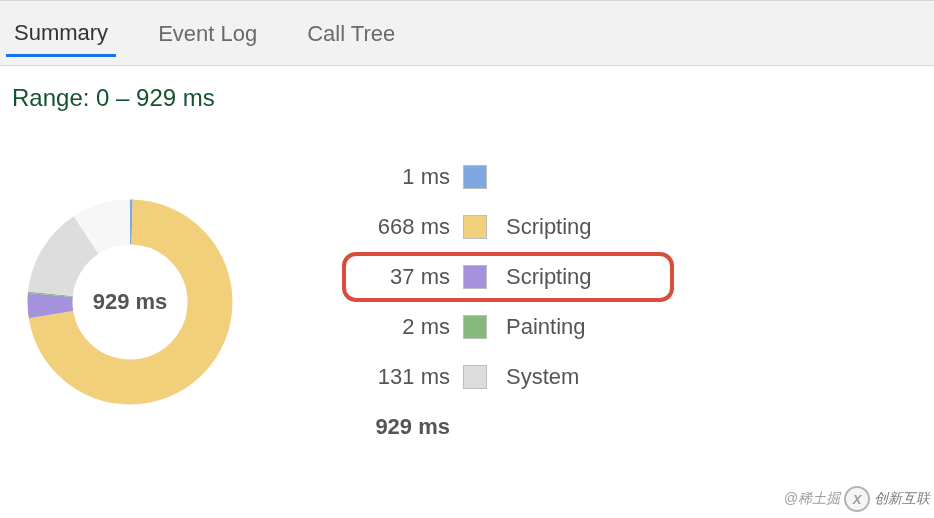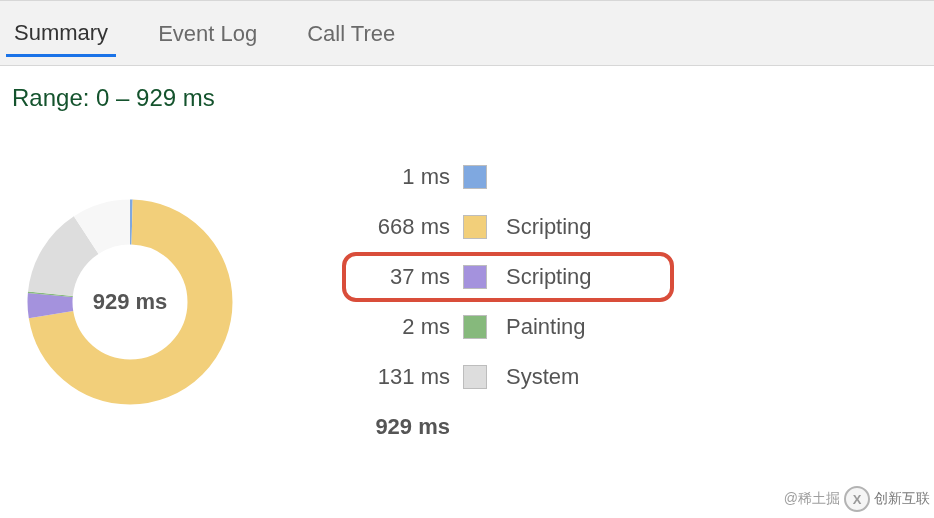--- a/index.html
+++ b/index.html
@@ -124,20 +124,21 @@
   
   .watermarks {
     position: absolute;
     right: 4px;
     bottom: 6px;
     display:flex;
     align-items:center;
     gap:4px;
     font-size:14px;
     color:#9e9e9e;
+    font-style:italic;
   }
   .wm-badge {
     display:inline-flex;
     align-items:center;
     gap:4px;
     color:#7a7a7a;
   }
   .wm-circle{
     width:26px;height:26px;border-radius:50%;
     border:2px solid #b3b3b3;

